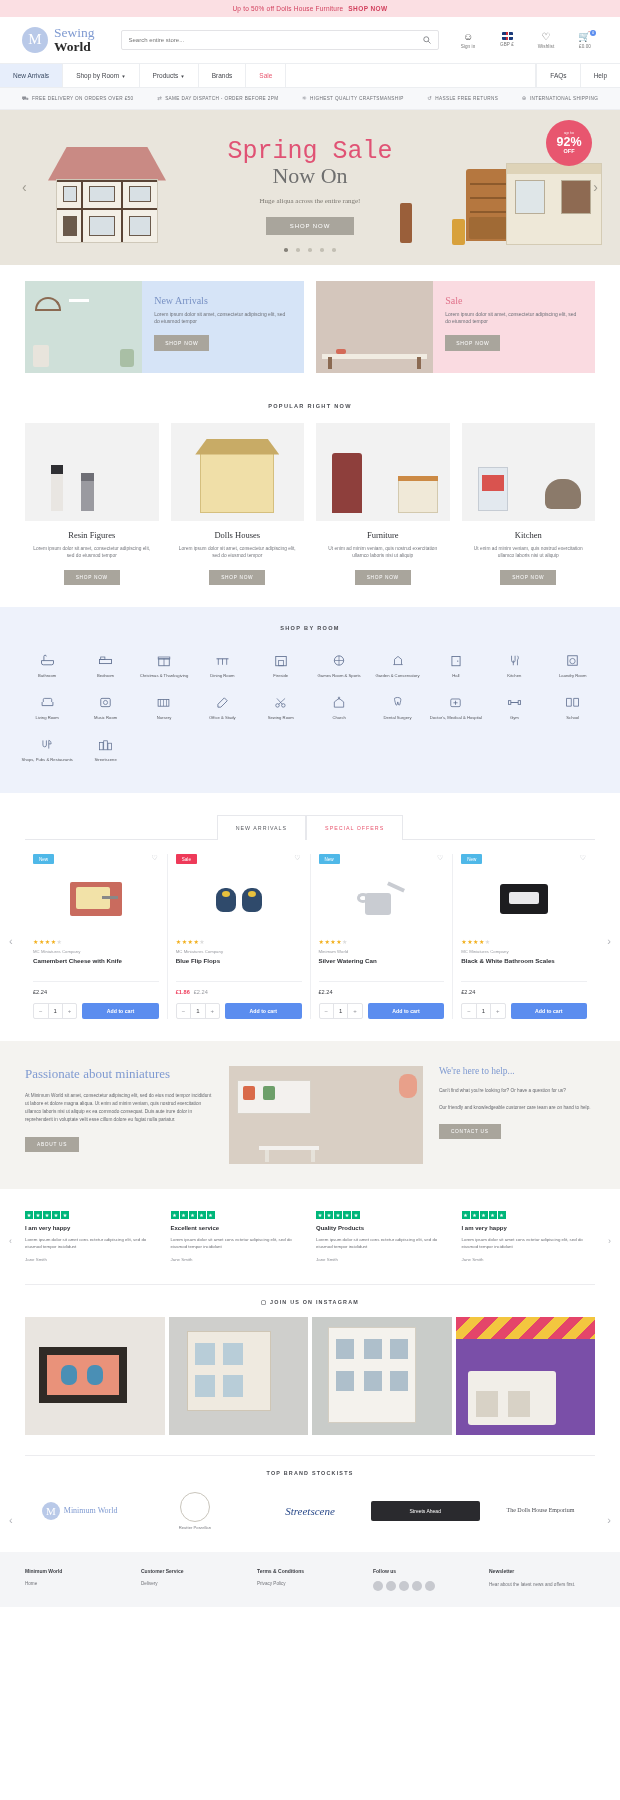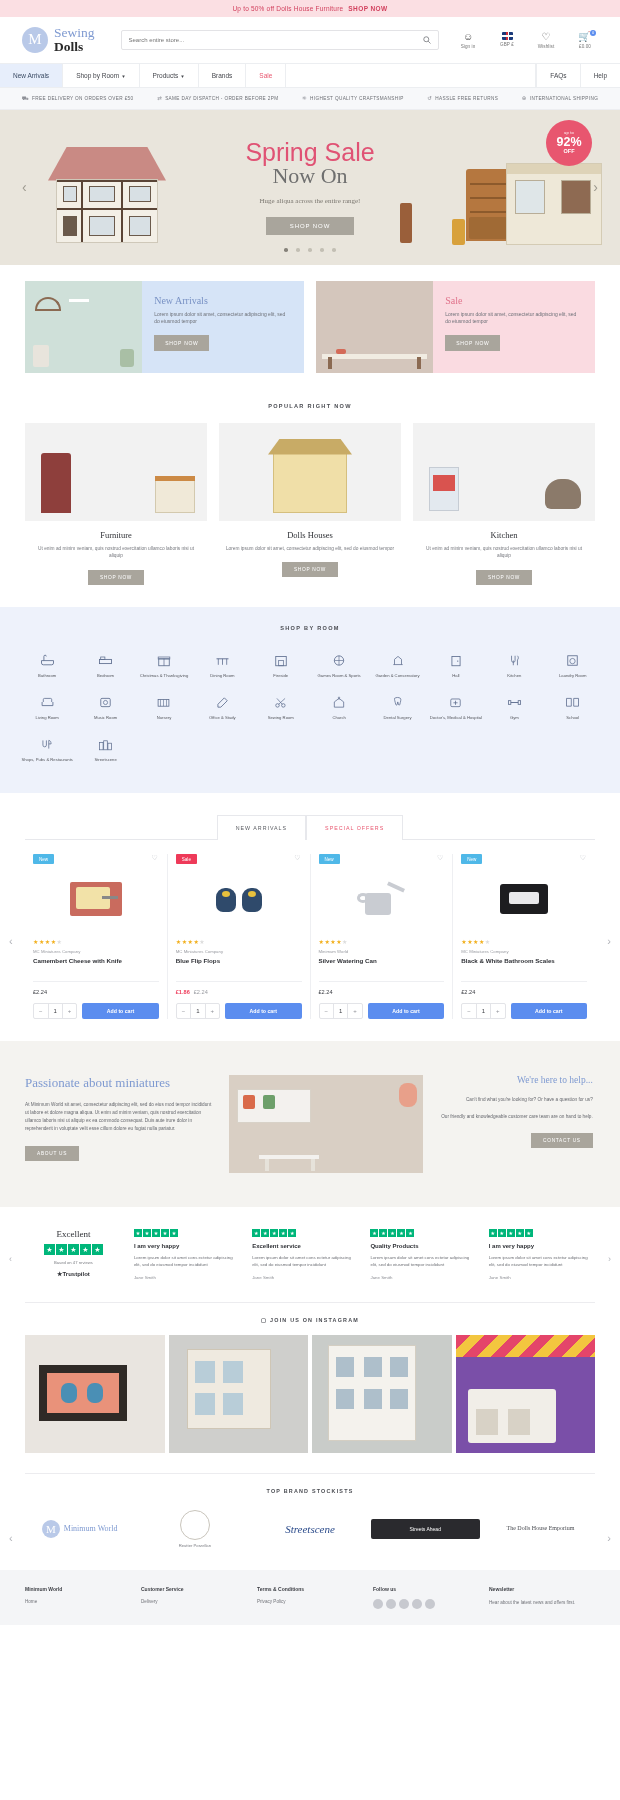--- a/index.html
+++ b/index.html
@@ -97,21 +97,21 @@
   .usp-item .ui { font-size: 5.5px; color: #8d8f96; }
 
   
   .hero {
     position: relative; background: #e9e5dc; height: 155px;
     display: flex; align-items: center; justify-content: center;
     overflow: hidden;
   }
   .hero-copy { text-align: center; z-index: 3; }
   .hero-t1 {
-    font-family: Liberation Sans, sans-serif; font-size: 25px;
+    font-family: Liberation Mono, monospace; font-size: 25px;
     color: #e05274; line-height: 1.05;
   }
   .hero-t2 {
     font-family: "Liberation Serif", serif; font-size: 22px;
     color: #6f6f6f; line-height: 1.1; margin-top: -2px;
   }
   .hero-sub { font-family: "Liberation Serif", serif; font-size: 7px; color: #7b7770; margin-top: 9px; }
   .hero-btn {
     margin: 12px auto 0; background: #a9a59c; color: #fff;
     font-size: 6px; letter-spacing: .9px; padding: 6px 0; width: 88px;
@@ -228,27 +228,27 @@
   .stepper .val { color: #3c3e44; border-left: 1px solid #e3e4e8; border-right: 1px solid #e3e4e8; }
   .addcart {
     flex: 1; background: #5b8def; color: #fff; font-size: 5.2px;
     display: flex; align-items: center; justify-content: center; border-radius: 2px;
     font-weight: bold;
   }
   .parrow { position: absolute; top: 50%; transform: translateY(-50%); font-size: 11px; color: #b0b2b8; }
   .parrow.l { left: 9px; } .parrow.r { right: 9px; }
 
   
-  .passion { background: #f4f3f0; display: flex; padding: 34px 25px; gap: 16px; }
+  .passion { background: #f4f3f0; display: flex; padding: 25px 25px; gap: 16px; }
   .passion-l { width: 33%; }
   .passion-h { font-family: "Liberation Serif", serif; font-size: 13px; color: #7f9ad1; line-height: 1.2; }
   .passion-p { font-size: 4.7px; color: #65676d; line-height: 1.75; margin-top: 10px; }
   .passion-btn { margin-top: 12px; display: inline-block; background: #a9a59c; color: #fff; font-size: 4.8px; letter-spacing: .7px; padding: 5px 12px; }
   .passion-m { width: 34%; background: #d9cfc4; height: 98px; position: relative; overflow: hidden; }
-  .passion-r { width: 27%; text-align: right; }
+  .passion-r { width: 27%; }
   .passion-h2 { font-family: "Liberation Serif", serif; font-size: 9.5px; color: #7f9ad1; line-height: 1.25; }
   .passion-p2 { font-size: 4.7px; color: #65676d; line-height: 1.75; margin-top: 9px; }
 
   
   .reviews { display: flex; padding: 22px 25px; gap: 12px; align-items: flex-start; position: relative; }
   .tp { width: 17%; text-align: center; }
   .tp-h { font-family: "Liberation Serif", serif; font-size: 9px; color: #2f3136; }
   .tp-stars { margin-top: 5px; display: flex; gap: 1px; justify-content: center; }
   .tp-star { width: 11px; height: 11px; background: #00b67a; display: flex; align-items: center; justify-content: center; color: #fff; font-size: 7px; }
   .tp-sub { font-size: 4.2px; color: #7d7f85; margin-top: 5px; }
@@ -290,21 +290,21 @@
 
   <div class="announce">
     <span>Up to 50% off Dolls House Furniture</span><span class="cta">SHOP NOW</span>
   </div>
 
   <div class="header">
     <div class="logo">
       <div class="logo-mark">M</div>
       <div class="logo-text">
         <span class="l1">Sewing</span>
-        <span class="l2">Dolls</span>
+        <span class="l2">World</span>
       </div>
     </div>
     <div class="searchbox">
       <input placeholder="Search entire store..." style="">
       <svg class="icon-mag" viewBox="0 0 16 16">
           <circle cx="6.5" cy="6.5" r="5" fill="none" stroke="#55575d" stroke-width="1.3"></circle>
           <line x1="10.3" y1="10.3" x2="15" y2="15" stroke="#55575d" stroke-width="1.3"></line>
         </svg>
     </div>
     <div class="head-actions">
@@ -448,35 +448,44 @@
         <div class="promo-txt">Lorem ipsum dolor sit amet, consectetur adipiscing elit, sed do eiusmod tempor</div>
         <div class="promo-btn">SHOP NOW</div>
       </div>
     </div>
   </div>
 
   <div class="sec-head">POPULAR RIGHT NOW</div>
   <div class="cats">
     <div class="cat">
       <div class="cat-img">
-        <div style="position:absolute;left:16px;bottom:8px;width:30px;height:60px;background:#8e3f3c;border-radius:3px 3px 0 0;"></div>
-        <div style="position:absolute;right:12px;bottom:8px;width:40px;height:34px;background:#f0e9d8;border:1px solid #d3c9ae;"></div>
-        <div style="position:absolute;right:12px;bottom:40px;width:40px;height:5px;background:#cc8a45;"></div>
-      </div>
-      <div class="cat-name">Furniture</div>
-      <div class="cat-desc">Ut enim ad minim veniam, quis nostrud exercitation ullamco laboris nisi ut aliquip</div>
+        <div style="position:absolute;left:26px;bottom:10px;width:12px;height:46px;background:#e9e6e2;border-top:9px solid #2f2f33;"></div>
+        <div style="position:absolute;left:56px;bottom:10px;width:13px;height:38px;background:#9a9aa0;border-top:8px solid #6f6f76;"></div>
+      </div>
+      <div class="cat-name">Resin Figures</div>
+      <div class="cat-desc">Lorem ipsum dolor sit amet, consectetur adipiscing elit, sed do eiusmod tempor</div>
       <div class="cat-btn">SHOP NOW</div>
     </div>
     <div class="cat">
       <div class="cat-img">
         <div style="position:absolute;left:50%;transform:translateX(-50%);bottom:8px;width:74px;height:62px;background:#f0dfa8;border:1px solid #d5bf7e;"></div>
         <div style="position:absolute;left:50%;transform:translateX(-50%);bottom:66px;width:84px;height:16px;background:#c8ab66;clip-path:polygon(6% 100%,0 100%,14% 0,86% 0,100% 100%);"></div>
       </div>
       <div class="cat-name">Dolls Houses</div>
       <div class="cat-desc">Lorem ipsum dolor sit amet, consectetur adipiscing elit, sed do eiusmod tempor</div>
+      <div class="cat-btn">SHOP NOW</div>
+    </div>
+    <div class="cat">
+      <div class="cat-img">
+        <div style="position:absolute;left:16px;bottom:8px;width:30px;height:60px;background:#8e3f3c;border-radius:3px 3px 0 0;"></div>
+        <div style="position:absolute;right:12px;bottom:8px;width:40px;height:34px;background:#f0e9d8;border:1px solid #d3c9ae;"></div>
+        <div style="position:absolute;right:12px;bottom:40px;width:40px;height:5px;background:#cc8a45;"></div>
+      </div>
+      <div class="cat-name">Furniture</div>
+      <div class="cat-desc">Ut enim ad minim veniam, quis nostrud exercitation ullamco laboris nisi ut aliquip</div>
       <div class="cat-btn">SHOP NOW</div>
     </div>
     <div class="cat">
       <div class="cat-img">
         <div style="position:absolute;left:16px;bottom:10px;width:30px;height:44px;background:#e3e9ef;border:1px solid #c6ccd4;"></div>
         <div style="position:absolute;left:20px;bottom:30px;width:22px;height:16px;background:#d9534f;"></div>
         <div style="position:absolute;right:14px;bottom:12px;width:36px;height:30px;background:#8b7a6a;border-radius:16px 16px 6px 6px;"></div>
       </div>
       <div class="cat-name">Kitchen</div>
       <div class="cat-desc">Ut enim ad minim veniam, quis nostrud exercitation ullamco laboris nisi ut aliquip</div>
@@ -814,32 +823,20 @@
       <div class="passion-h2">We're here to help...</div>
       <div class="passion-p2">Can't find what you're looking for? Or have a question for us?</div>
       <div class="passion-p2">Our friendly and knowledgeable customer care team are on hand to help.</div>
       <div class="passion-btn">CONTACT US</div>
     </div>
   </div>
 
   <div class="reviews">
     <div class="rarrow l">‹</div>
     <div class="rarrow r">›</div>
-    <div class="tp">
-      <div class="tp-h">Excellent</div>
-      <div class="tp-stars">
-        <span class="tp-star">★</span>
-        <span class="tp-star">★</span>
-        <span class="tp-star">★</span>
-        <span class="tp-star">★</span>
-        <span class="tp-star">★</span>
-      </div>
-      <div class="tp-sub">Based on 47 reviews</div>
-      <div class="tp-logo">★Trustpilot</div>
-    </div>
     <div class="rev">
       <div class="rev-stars">
           <span class="rev-star">★</span>
           <span class="rev-star">★</span>
           <span class="rev-star">★</span>
           <span class="rev-star">★</span>
           <span class="rev-star">★</span>
         </div>
       <div class="rev-t">I am very happy</div>
       <div class="rev-b">Lorem ipsum dolor sit amet cons ectetur adipiscing elit, sed do eiusmod tempor incididunt</div>

